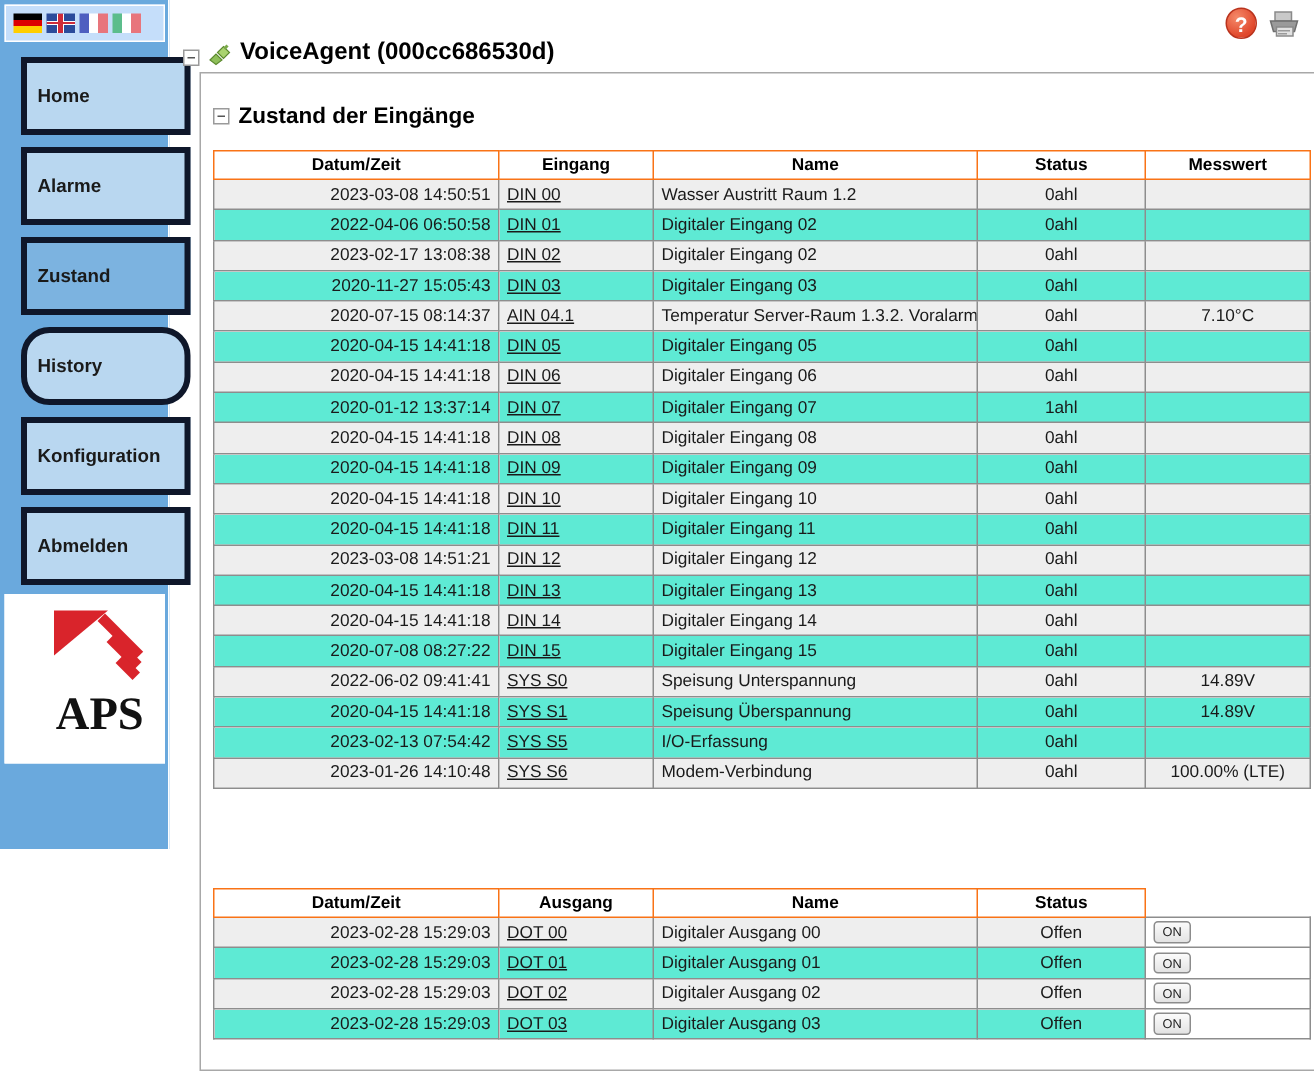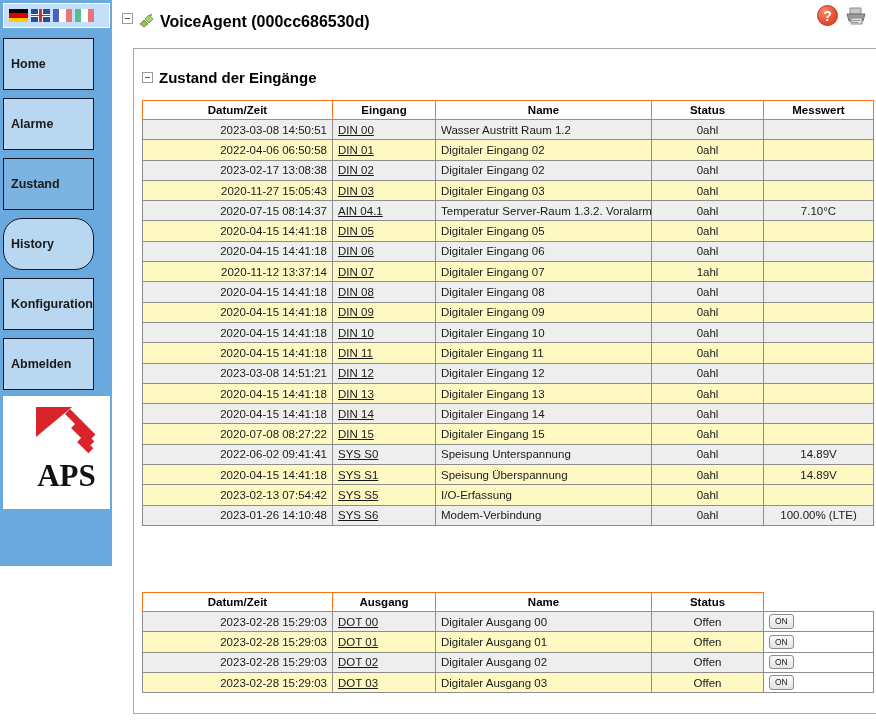--- a/index.html
+++ b/index.html
@@ -56,25 +56,25 @@
       linear-gradient(to right, transparent 0 38%, #ffffff 38% 62%, transparent 62% 100%);
   }
   .flag-gb::after {
     background:
       linear-gradient(to bottom, transparent 0 44%, #cf2b3a 44% 56%, transparent 56% 100%),
       linear-gradient(to right, transparent 0 42%, #cf2b3a 42% 58%, transparent 58% 100%);
   }
 
   .nav-item {
     position: absolute;
-    left: 3px;
-    width: 91px;
+    left: 14px;
+    width: 113px;
     height: 52px;
     background: #b9d7f0;
-    border: 1px solid #0f172a;
+    border: 4px solid #0f172a;
     display: flex;
     align-items: center;
     padding-left: 7px;
     font-size: 12.5px;
     font-weight: bold;
     color: #1a1a1a;
     cursor: pointer;
   }
   .nav-item.active { background: #7cb3e0; }
 
@@ -138,21 +138,21 @@
   }
   .printer-icon { cursor: pointer; }
 
   
   #content {
     position: absolute;
     left: 118px; top: 0;
     width: 752px; height: 718px;
   }
   #page-title {
-    display: flex; align-items: flex-start;
+    display: flex; align-items: flex-end;
     gap: 5px;
     font-size: 16px; font-weight: bold; color: #000000;
     padding: 13px 0 0 4px;
     height: 44px;
     box-sizing: border-box;
   }
   .toggle-box {
     width: 11px; height: 11px;
     border: 1px solid #9a9a9a;
     background: #ffffff;
@@ -205,21 +205,21 @@
     color: #000000;
   }
   table.grid td {
     border: 1px solid #8d8d8d;
     height: 20.3px;
     padding: 0 5px;
     white-space: nowrap;
     overflow: hidden;
   }
   table.grid tr.odd td { background: #eeeeee; }
-  table.grid tr.even td { background: #fef9c3; }
+  table.grid tr.even td { background: #5eead4; }
   td.c-date { text-align: right; padding-right: 14px; }
   td.c-io   { text-align: left; text-decoration: underline; }
   td.c-name { text-align: left; padding-left: 6px; }
   td.c-status { text-align: center; }
   td.c-val  { text-align: center; }
   td.c-btn {
     border: none;
     background: #ffffff !important;
     text-align: left;
     padding-left: 6px;
@@ -372,21 +372,21 @@
               <td class="c-val"></td>
             </tr>
             <tr class="odd">
               <td class="c-date">2020-04-15 14:41:18</td>
               <td class="c-io">DIN 06</td>
               <td class="c-name">Digitaler Eingang 06</td>
               <td class="c-status">0ahl</td>
               <td class="c-val"></td>
             </tr>
             <tr class="even">
-              <td class="c-date">2020-11-12 13:37:14</td>
+              <td class="c-date">2020-01-12 13:37:14</td>
               <td class="c-io">DIN 07</td>
               <td class="c-name">Digitaler Eingang 07</td>
               <td class="c-status">1ahl</td>
               <td class="c-val"></td>
             </tr>
             <tr class="odd">
               <td class="c-date">2020-04-15 14:41:18</td>
               <td class="c-io">DIN 08</td>
               <td class="c-name">Digitaler Eingang 08</td>
               <td class="c-status">0ahl</td>

